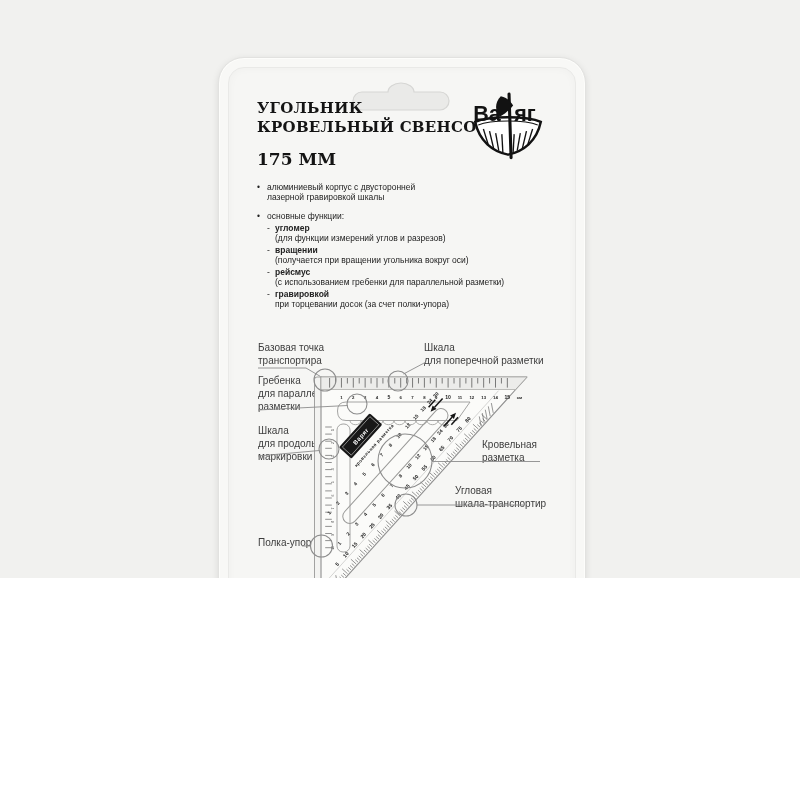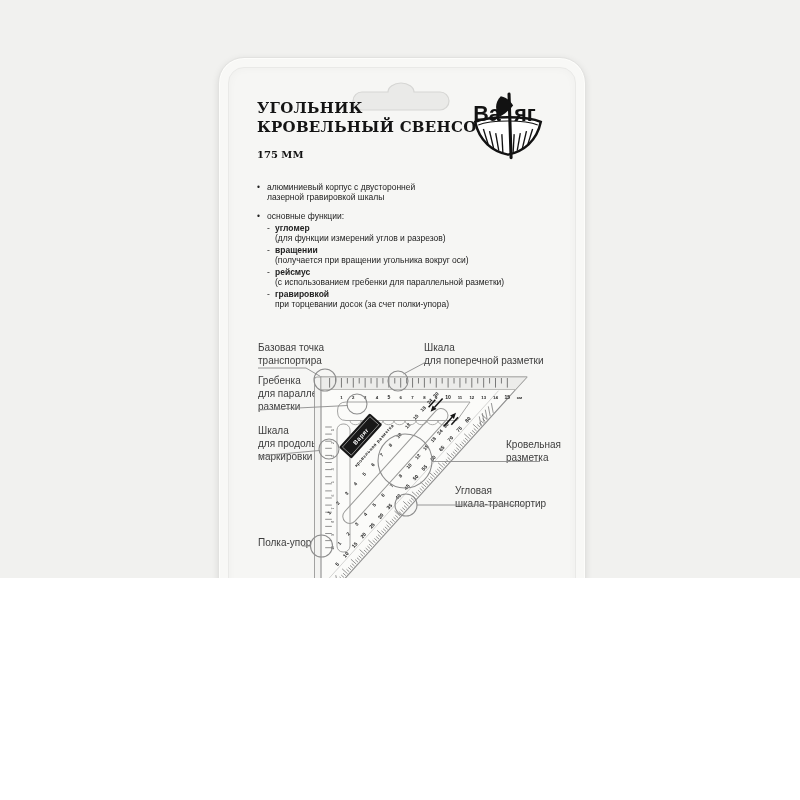--- a/index.html
+++ b/index.html
@@ -7,21 +7,21 @@
         font-family:"Liberation Sans",sans-serif}
   .blister{position:absolute;left:218px;top:57px;width:366px;height:690px;border-radius:26px;
         background:#f8f8f6;border:1px solid #e2e2e0;
         box-shadow:0 2px 7px rgba(0,0,0,.10), inset 0 0 0 1px #fdfdfb}
   .card{position:absolute;left:228px;top:67px;width:346px;height:670px;border-radius:16px;
         background:#f6f6f4;border:1px solid #e9e9e7;box-shadow:inset 0 0 10px rgba(0,0,0,.03)}
   .hang{position:absolute;left:348px;top:82px}
   .title{position:absolute;left:257px;top:99px;font-family:"DejaVu Serif",serif;font-weight:bold;
         font-size:15px;line-height:19px;letter-spacing:.3px;color:#141414;white-space:pre-line}
   .size{position:absolute;left:257px;top:149px;font-family:"DejaVu Serif",serif;font-weight:bold;
-        font-size:10px;color:#141414}
+        font-size:17px;color:#141414}
   .logo{position:absolute;left:468px;top:90px}
   .bullets{position:absolute;left:257px;top:183px;width:308px;font-size:8.5px;line-height:9.8px;color:#222}
   .bl{display:flex;margin-bottom:9px}
   .bl .dot{width:10px;flex:0 0 10px}
   .bl .btxt{white-space:pre-line}
   .fn{display:flex;padding-left:10px;margin-top:2.5px}
   .fn .dash{width:8px;flex:0 0 8px}
   .fname{display:block;font-weight:bold}
   .fdesc{display:block}
   .lbl{position:absolute;font-size:10px;line-height:1.32;color:#3d3d3d;white-space:pre-line}
@@ -115,21 +115,21 @@
 транспортира</div>
   <div class="lbl" style="left:258px;top:374px">Гребенка
 для параллельной
 разметки</div>
   <div class="lbl" style="left:258px;top:424px">Шкала
 для продольной
 маркировки</div>
   <div class="lbl" style="left:258px;top:536px">Полка-упор</div>
   <div class="lbl" style="left:424px;top:341px">Шкала
 для поперечной разметки</div>
-  <div class="lbl" style="left:506px;top:438px">Кровельная
+  <div class="lbl" style="left:482px;top:438px">Кровельная
 разметка</div>
   <div class="lbl" style="left:455px;top:484px">Угловая
 шкала-транспортир</div>
 
   <svg id="diagram-svg" viewBox="240 335 330 295" style="position:absolute;left:240px;top:335px;width:330px;height:295px">
     <rect x="314.5" y="377" width="9" height="233" rx="2.5" fill="#f3f3f1" stroke="#999997" stroke-width="0.9"></rect>
     <path d="M321,377 L527,377 L321,605 Z" fill="#fbfbf9" stroke="#8f8f8f" stroke-width="1.1" stroke-linejoin="round"></path>
     <path d="M321,377 H527 L515.6,389.5 H321 Z" fill="#ececea" stroke="#a3a3a1" stroke-width="0.7"></path>
     <line x1="325.5" y1="582.2" x2="498.5" y2="390.7" stroke="#c3c3c1" stroke-width="0.7"></line>
     <path d="M346,402 H470 L457,420.5 H346 Q337.5,420.5 337.5,411 Q337.5,402 346,402 Z" fill="none" stroke="#9a9a98" stroke-width="0.9"></path>

